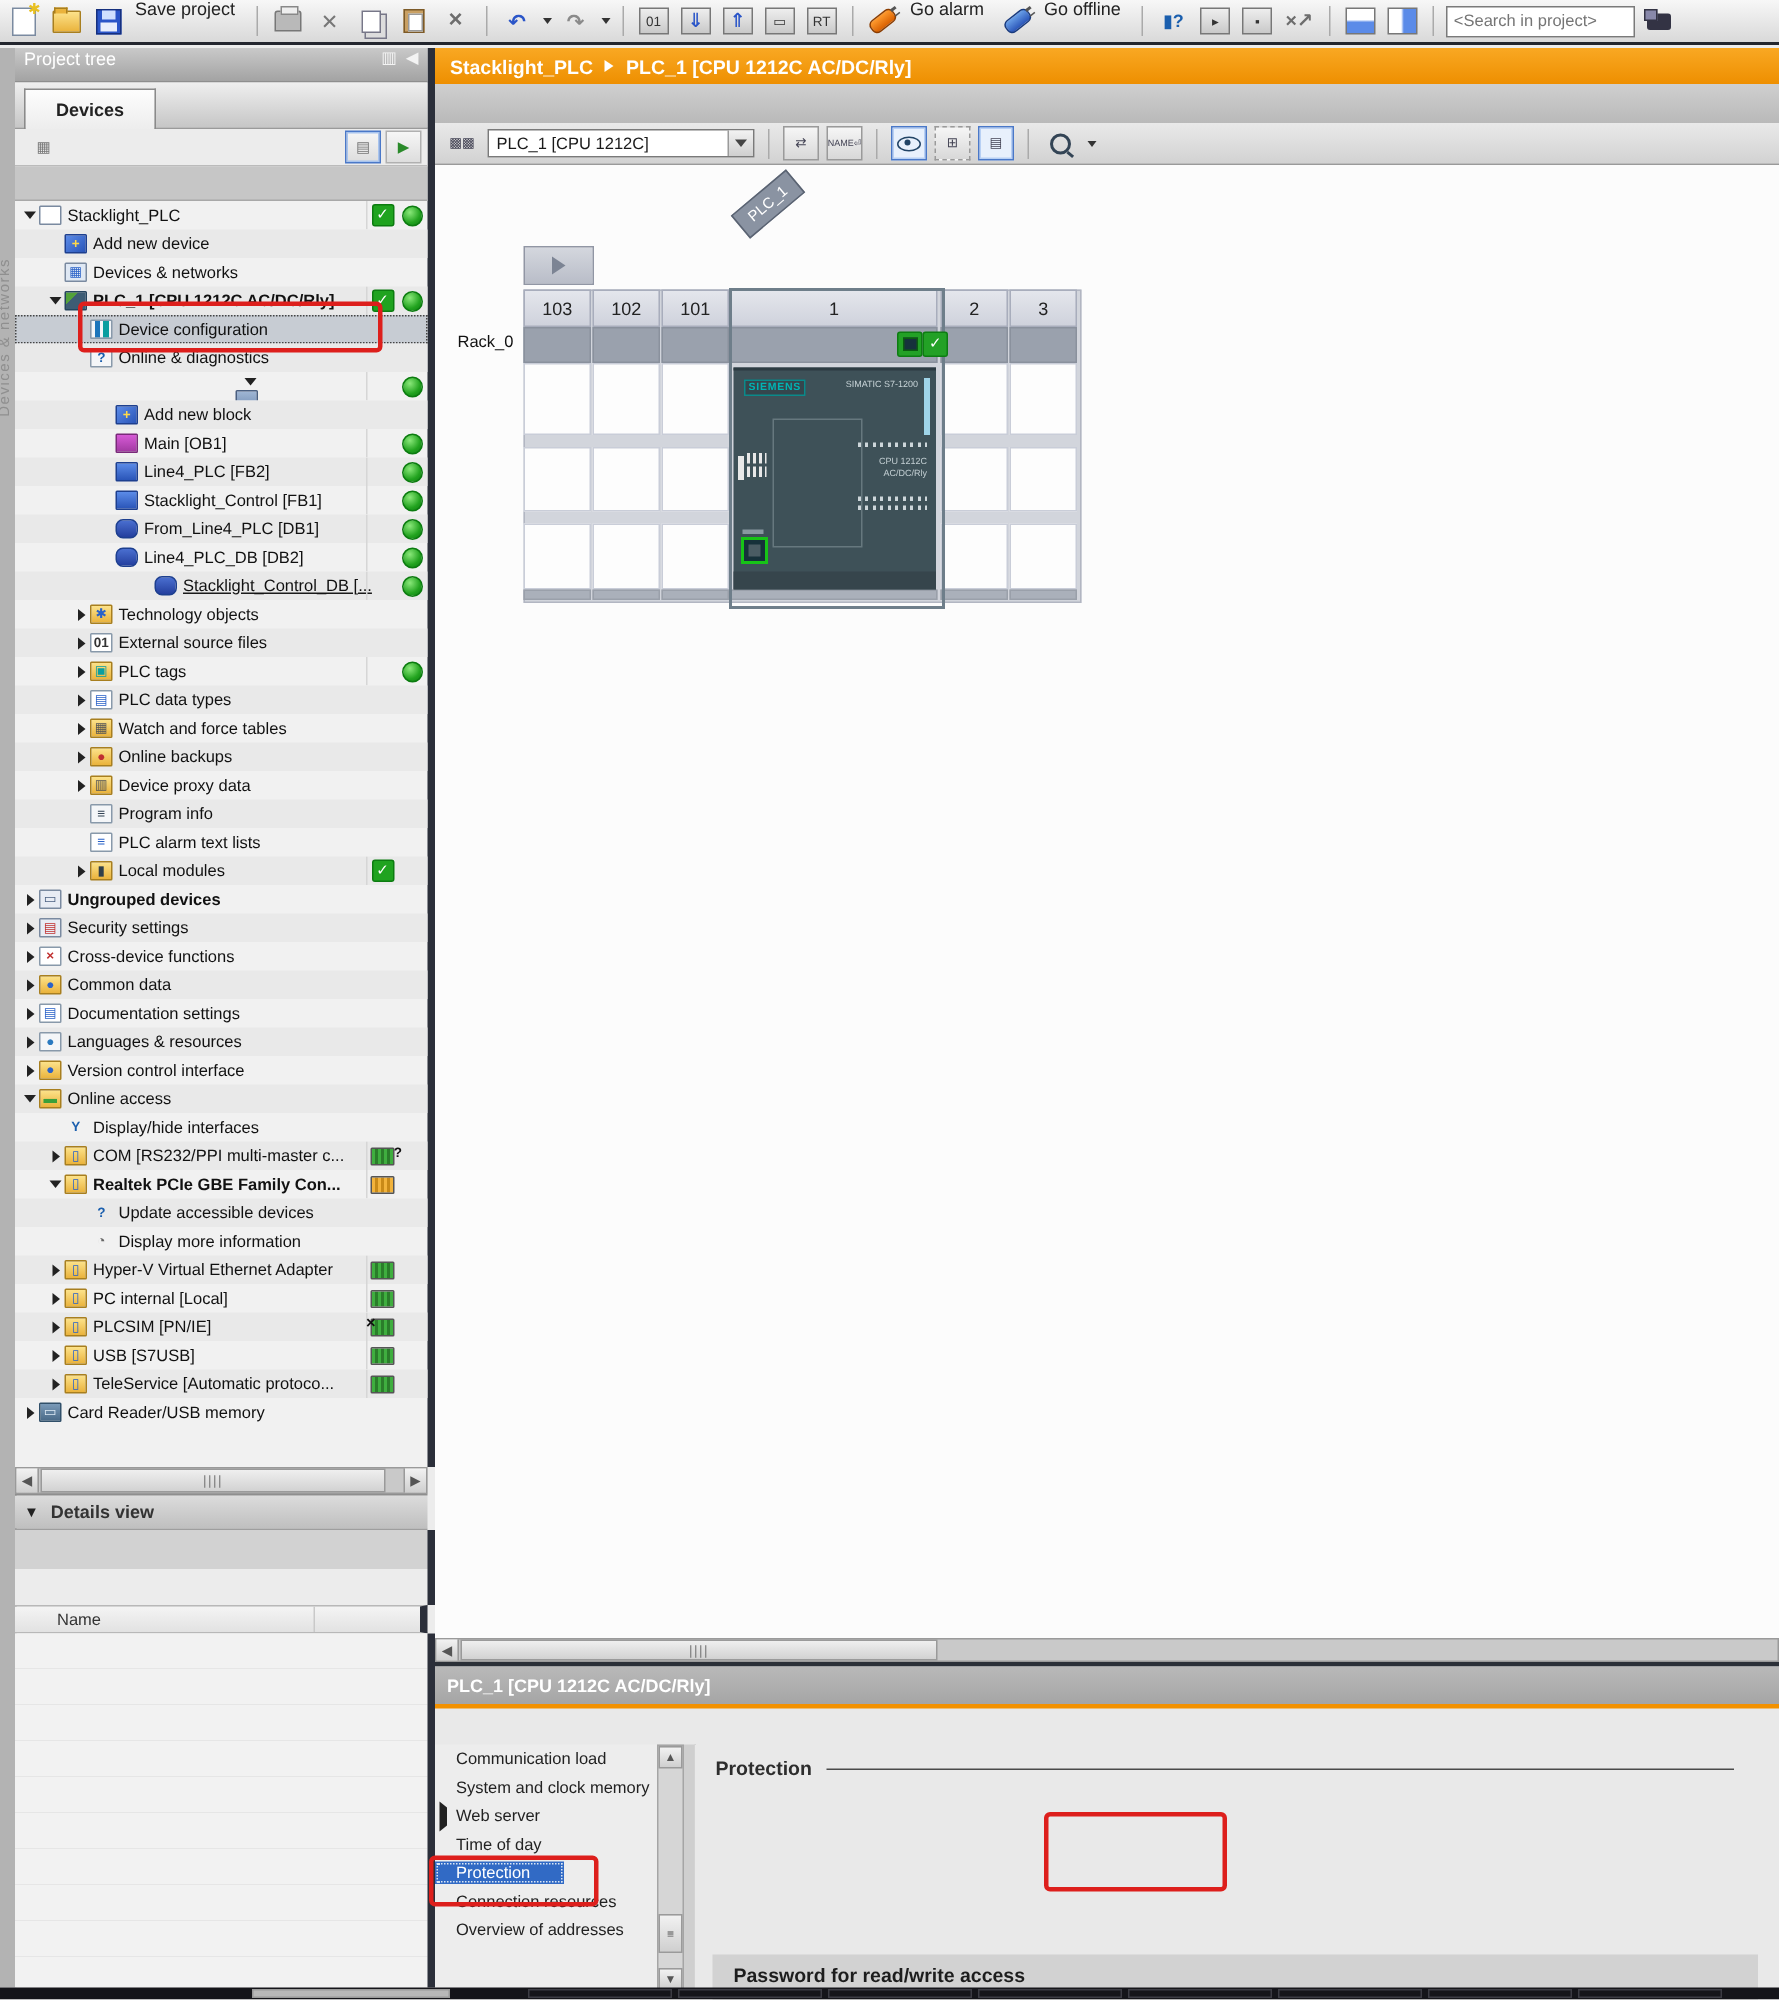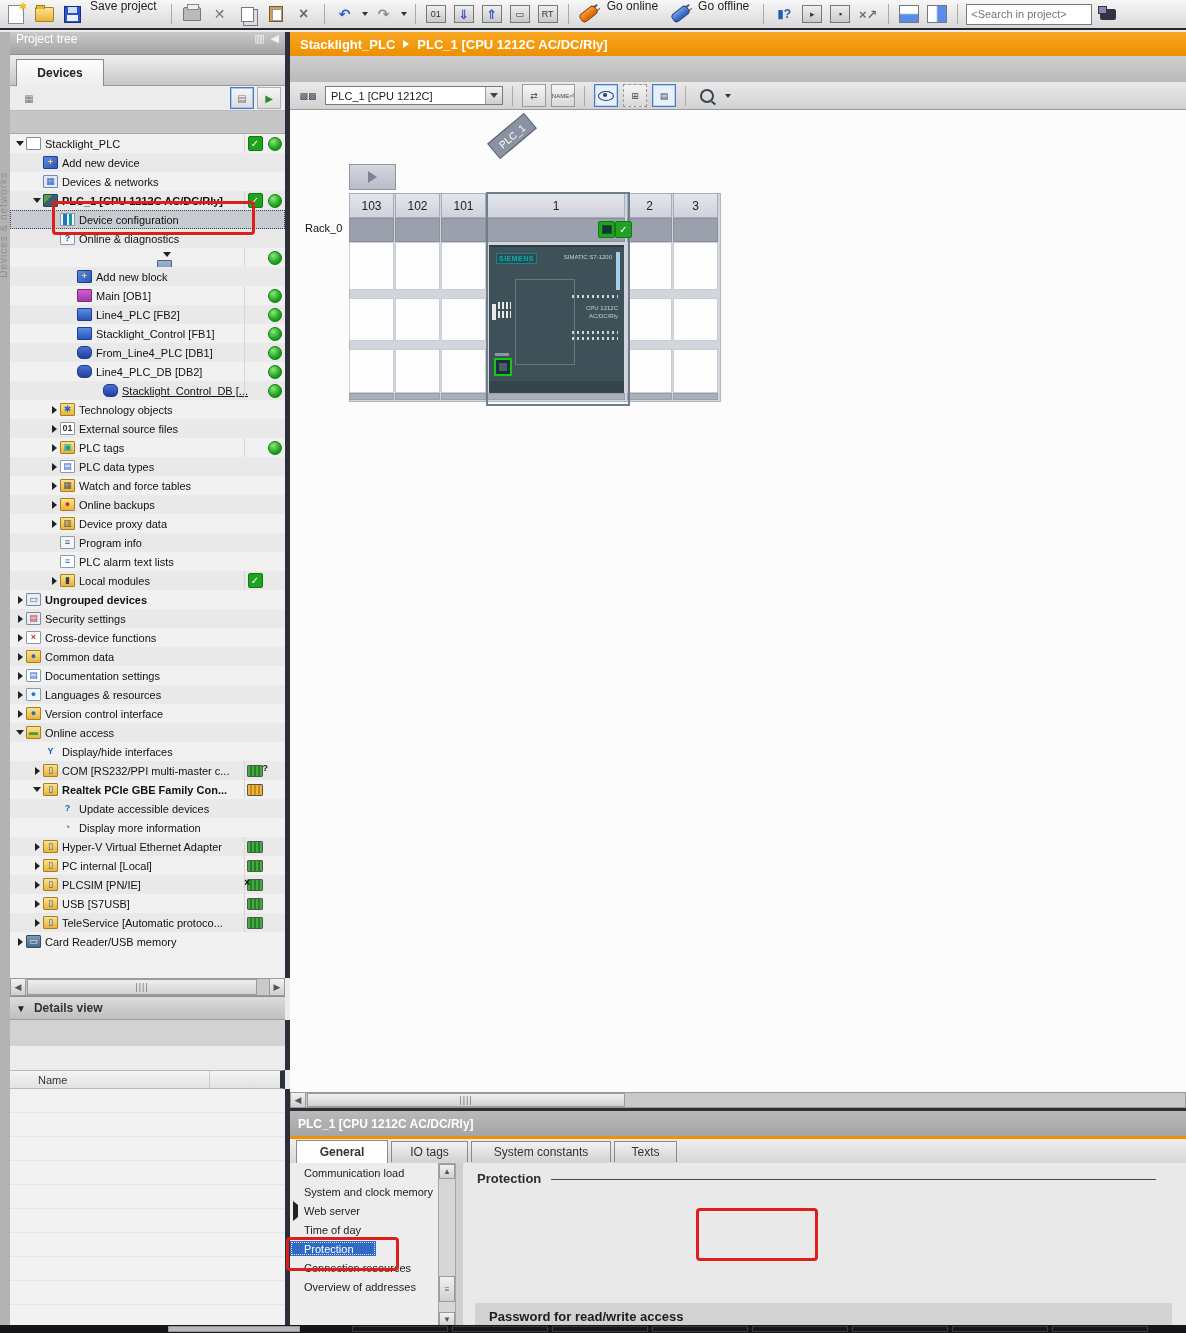--- a/index.html
+++ b/index.html
@@ -209,21 +209,21 @@
   <span class="tbtn">
       <span class="sqicon">▭</span>
     </span>
   <span class="tbtn">
       <span class="sqicon">RT</span>
     </span>
   <span class="tsep"></span>
   <span class="tbtn">
       <span class="plug on"></span>
     </span>
-  <span class="tlabel">Go online</span>
+  <span class="tlabel">Go alarm</span>
   <span class="tbtn">
       <span class="plug off"></span>
     </span>
   <span class="tlabel">Go offline</span>
   <span class="tsep"></span>
   <span class="tbtn">
       <span class="glyph" style="color:#1b5fae;font-weight:bold;font-size:12px">▮?</span>
     </span>
   <span class="tbtn">
       <span class="sqicon">▸</span>
@@ -784,26 +784,20 @@
 <div id="mainhscroll" class="hscroll abs">
   <span class="hbtn">◀</span>
   <span class="hthumb" style="width:316px;margin-left:1px">||||</span>
   <span style="flex:1"></span>
 </div>
 
 <div id="proppanel" class="abs">
   <div id="proptitle">
       <span>PLC_1 [CPU 1212C AC/DC/Rly]</span>
     </div>
-  <div id="proptabs">
-      <div class="ptab active" style="left: 6px; width: 92px;">General</div>
-      <div class="ptab" style="left: 101px; width: 77px;">IO tags</div>
-      <div class="ptab" style="left: 181px; width: 140px;">System constants</div>
-      <div class="ptab" style="left: 324px; width: 63px;">Texts</div>
-    </div>
   <div id="propnav">
       <div class="navrow">
         <span>Communication load</span>
       </div>
       <div class="navrow">
         <span>System and clock memory</span>
       </div>
       <div class="navrow">
         <span class="na"><span class="arr-r"></span></span>
         <span>Web server</span>

